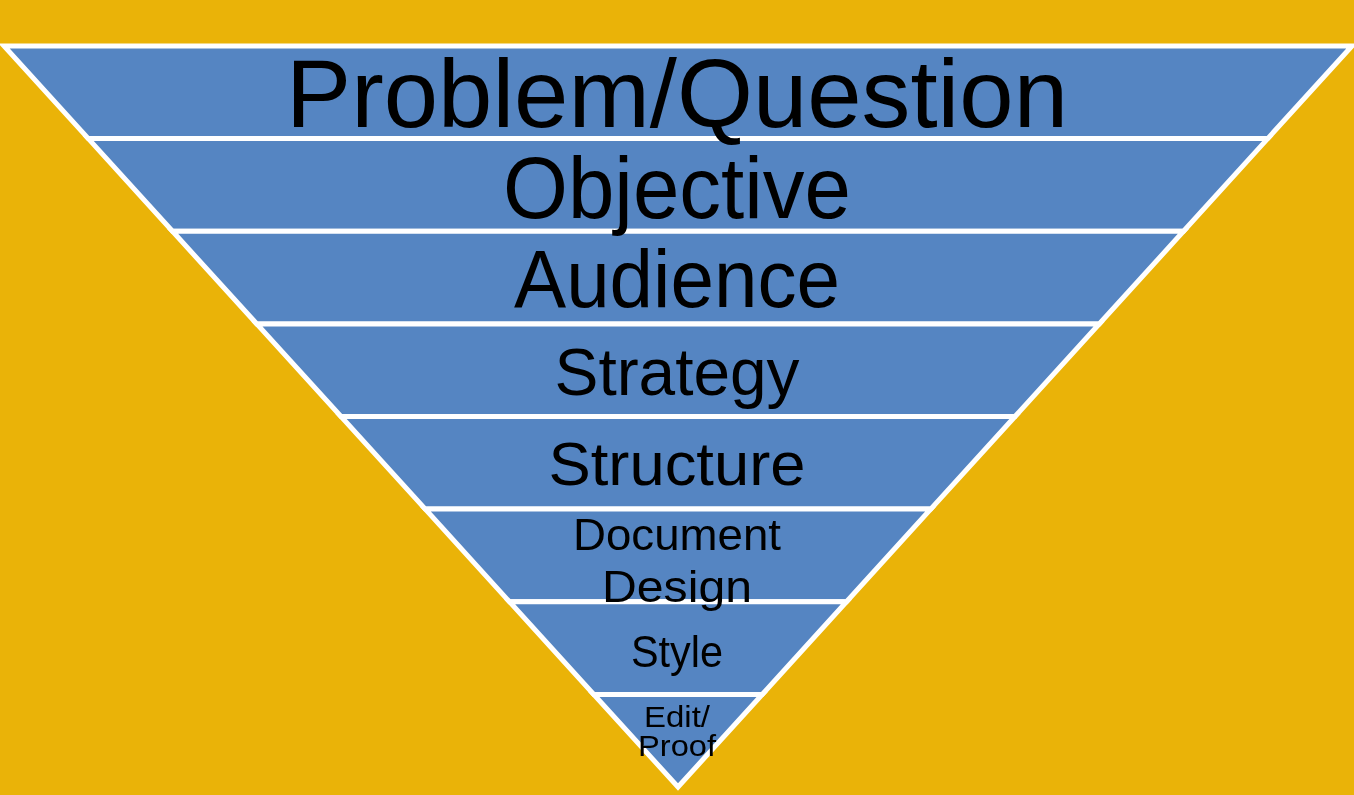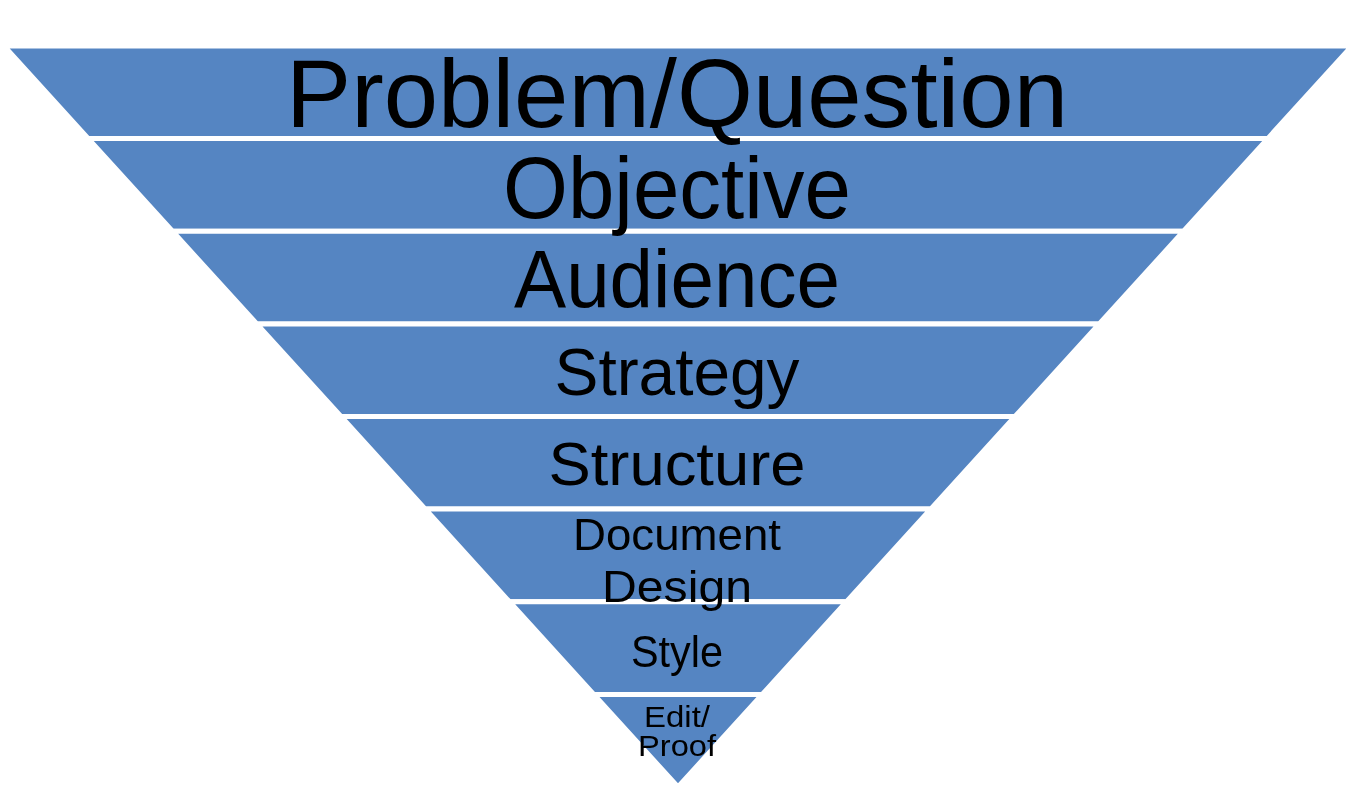--- a/index.html
+++ b/index.html
@@ -7,21 +7,21 @@
     padding: 0;
     width: 1354px;
     height: 795px;
     background: #000000;
     overflow: hidden;
   }
   .stage {
     position: relative;
     width: 1354px;
     height: 795px;
-    background: #ffffff;
+    background: #eab308;
   }
   svg {
     display: block;
   }
   .seg {
     stroke: #ffffff;
     stroke-width: 5;
     stroke-linejoin: miter;
   }
   .lvl-text {

